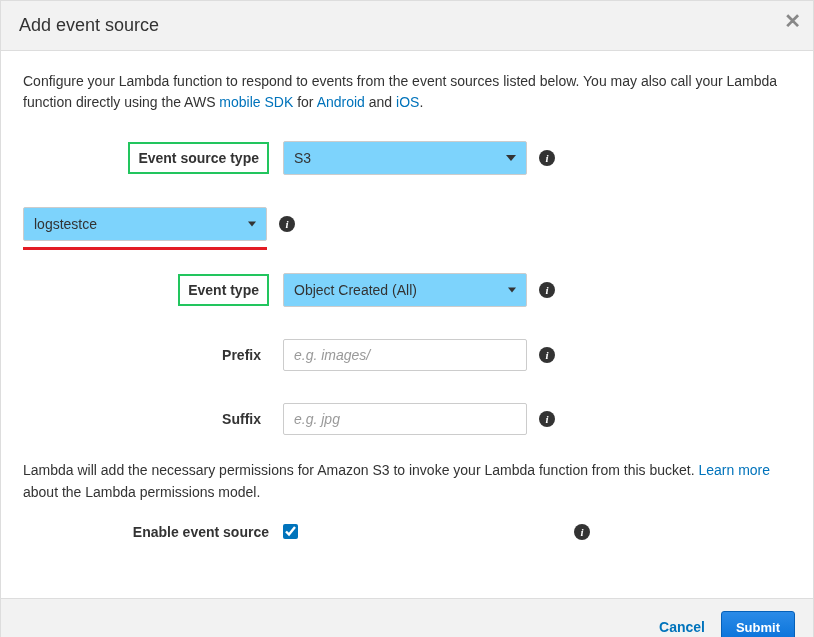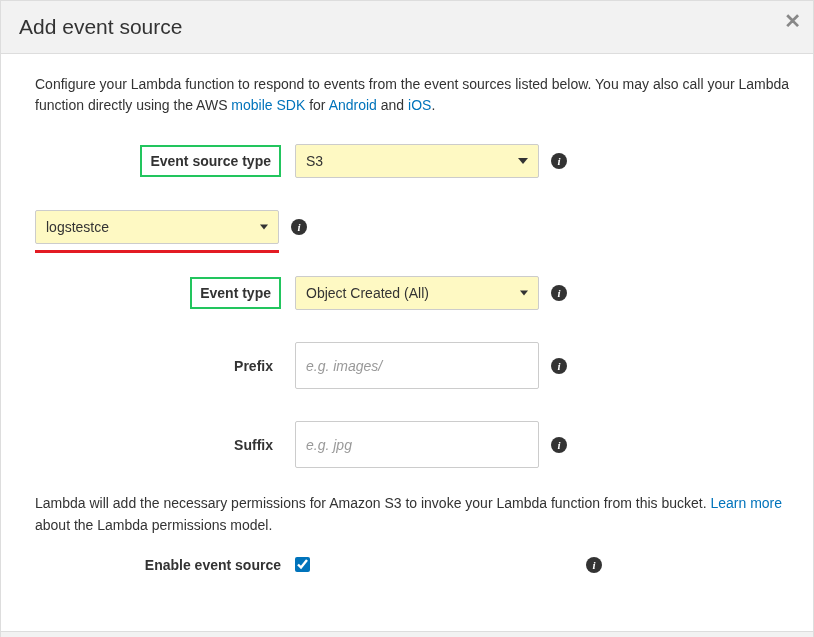--- a/index.html
+++ b/index.html
@@ -13,37 +13,37 @@
     width: 814px;
     border: 1px solid #ddd;
   }
   .modal-header {
     background: #f2f2f2;
     border-bottom: 1px solid #ddd;
     padding: 14px 18px;
     position: relative;
   }
   .modal-title {
-    font-size: 21px;
+    font-size: 18px;
     font-weight: 400;
     color: #333;
   }
   .close-btn {
     position: absolute;
     right: 12px;
     top: 8px;
     font-size: 20px;
     font-weight: bold;
     color: #888;
     cursor: pointer;
     background: none;
     border: none;
   }
   .modal-body {
-    padding: 20px 22px 26px 34px;
+    padding: 20px 22px 26px 22px;
   }
   .intro {
     line-height: 1.5;
     margin-bottom: 28px;
     color: #333;
   }
   .intro a {
     color: #0073bb;
     text-decoration: none;
   }
@@ -70,21 +70,21 @@
   .control-col {
     display: flex;
     align-items: center;
   }
   .select-wrap {
     position: relative;
     width: 244px;
     height: 34px;
     border: 1px solid #ccc;
     border-radius: 2px;
-    background: #fef9c3;
+    background: #7dd3fc;
     display: flex;
     align-items: center;
     padding: 0 28px 0 10px;
     cursor: pointer;
   }
   .select-text { color: #333; }
   .caret {
     position: absolute;
     right: 10px;
     top: 50%;
@@ -106,21 +106,21 @@
     content: "";
     position: absolute;
     left: -1px;
     right: -1px;
     bottom: -10px;
     height: 3px;
     background: #e31b23;
   }
   .text-input {
     width: 244px;
-    height: 47px;
+    height: 32px;
     border: 1px solid #ccc;
     border-radius: 2px;
     padding: 0 10px;
     font-size: 14px;
     font-style: italic;
     color: #333;
   }
   .text-input::placeholder { color: #999; font-style: italic; }
   .info-icon {
     width: 16px; height: 16px;

